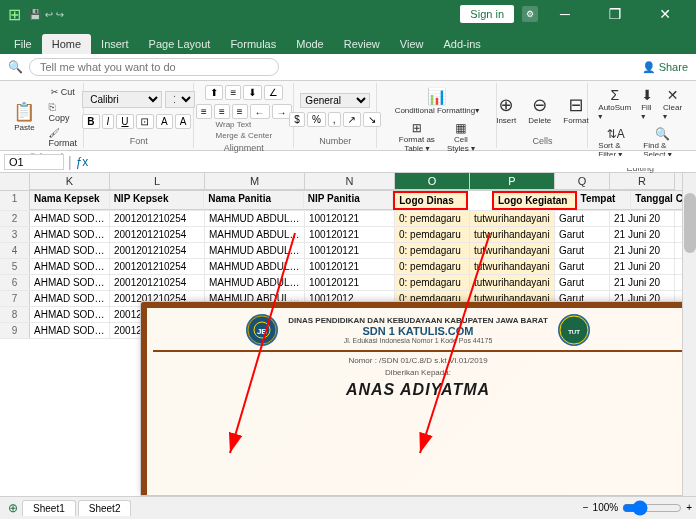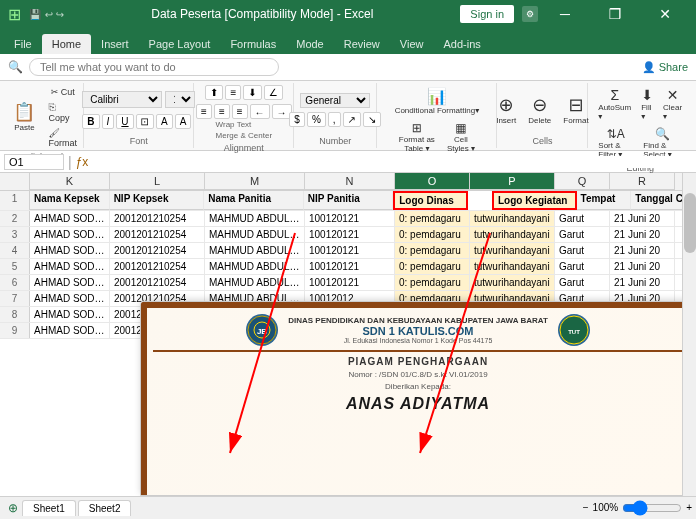--- a/index.html
+++ b/index.html
@@ -321,21 +321,20 @@
     }
   </style>
 </head>
 <body>
 
 <div class="title-bar">
   <div class="title-bar-left">
     <span style="font-size:16px;color:#90EE90;">⊞</span>
     <span style="font-size:10px;color:rgba(255,255,255,0.7);">💾 ↩ ↪</span>
   </div>
-  <div class="title-bar-center">Data Peserta [Compatibility Mode] - Excel</div>
   <div class="title-bar-right">
     <button class="sign-in-btn">Sign in</button>
     <span style="width:16px;height:16px;background:rgba(255,255,255,0.2);border-radius:2px;display:inline-flex;align-items:center;justify-content:center;font-size:9px;margin-left:4px;cursor:pointer;">⚙</span>
     <div class="title-btn">─</div>
     <div class="title-btn">❒</div>
     <div class="title-btn close">✕</div>
   </div>
 </div>
 
 <div class="ribbon-tabs">
@@ -504,21 +503,21 @@
         </div>
       </div>
     </div>
     <div class="ribbon-group-label">Editing</div>
   </div>
 </div>
 
 <div class="formula-bar">
   <input class="name-box" type="text" value="O1" style="">
   <span class="formula-divider">|</span>
-  <span style="font-size:12px;cursor:pointer;color:#a16207;">ƒx</span>
+  <span style="font-size:12px;cursor:pointer;color:#0369a1;">ƒx</span>
   <input class="formula-input" type="text" style="">
 </div>
 
 <div class="main-area" style="position:relative;height:calc(519px - 28px - 26px - 28px - 70px - 22px - 22px);background:white;overflow:hidden;">
 
   <div style="overflow:hidden;height:100%;">
 
     <div class="col-header-row">
       <div class="row-num-header"></div>
       <div class="col-header" style="width:80px;">K</div>
@@ -651,21 +650,20 @@
           <div class="cert-address">Jl. Edukasi Indonesia Nomor 1 Kode Pos 44175</div>
         </div>
         <div class="cert-logo">
           <svg width="30" height="30" viewBox="0 0 30 30">
             <circle cx="15" cy="15" r="14" fill="#1a6644" stroke="#ffd700" stroke-width="1"></circle>
             <text x="15" y="19" text-anchor="middle" fill="white" font-size="6" font-weight="bold">TUT</text>
           </svg>
         </div>
       </div>
       <div class="cert-divider"></div>
-      <div class="cert-piagam">PIAGAM PENGHARGAAN</div>
       <div class="cert-nomor">Nomor  :  /SDN 01/C.8/D s.kt VI.01/2019</div>
       <div class="cert-diberikan">Diberikan Kepada:</div>
       <div class="cert-name">ANAS ADIYATMA</div>
     </div>
   </div>
 
   <svg class="arrows-overlay" xmlns="http://www.w3.org/2000/svg">
 
     <defs>
       <marker id="arrowhead1" markerWidth="10" markerHeight="7" refX="10" refY="3.5" orient="auto">

